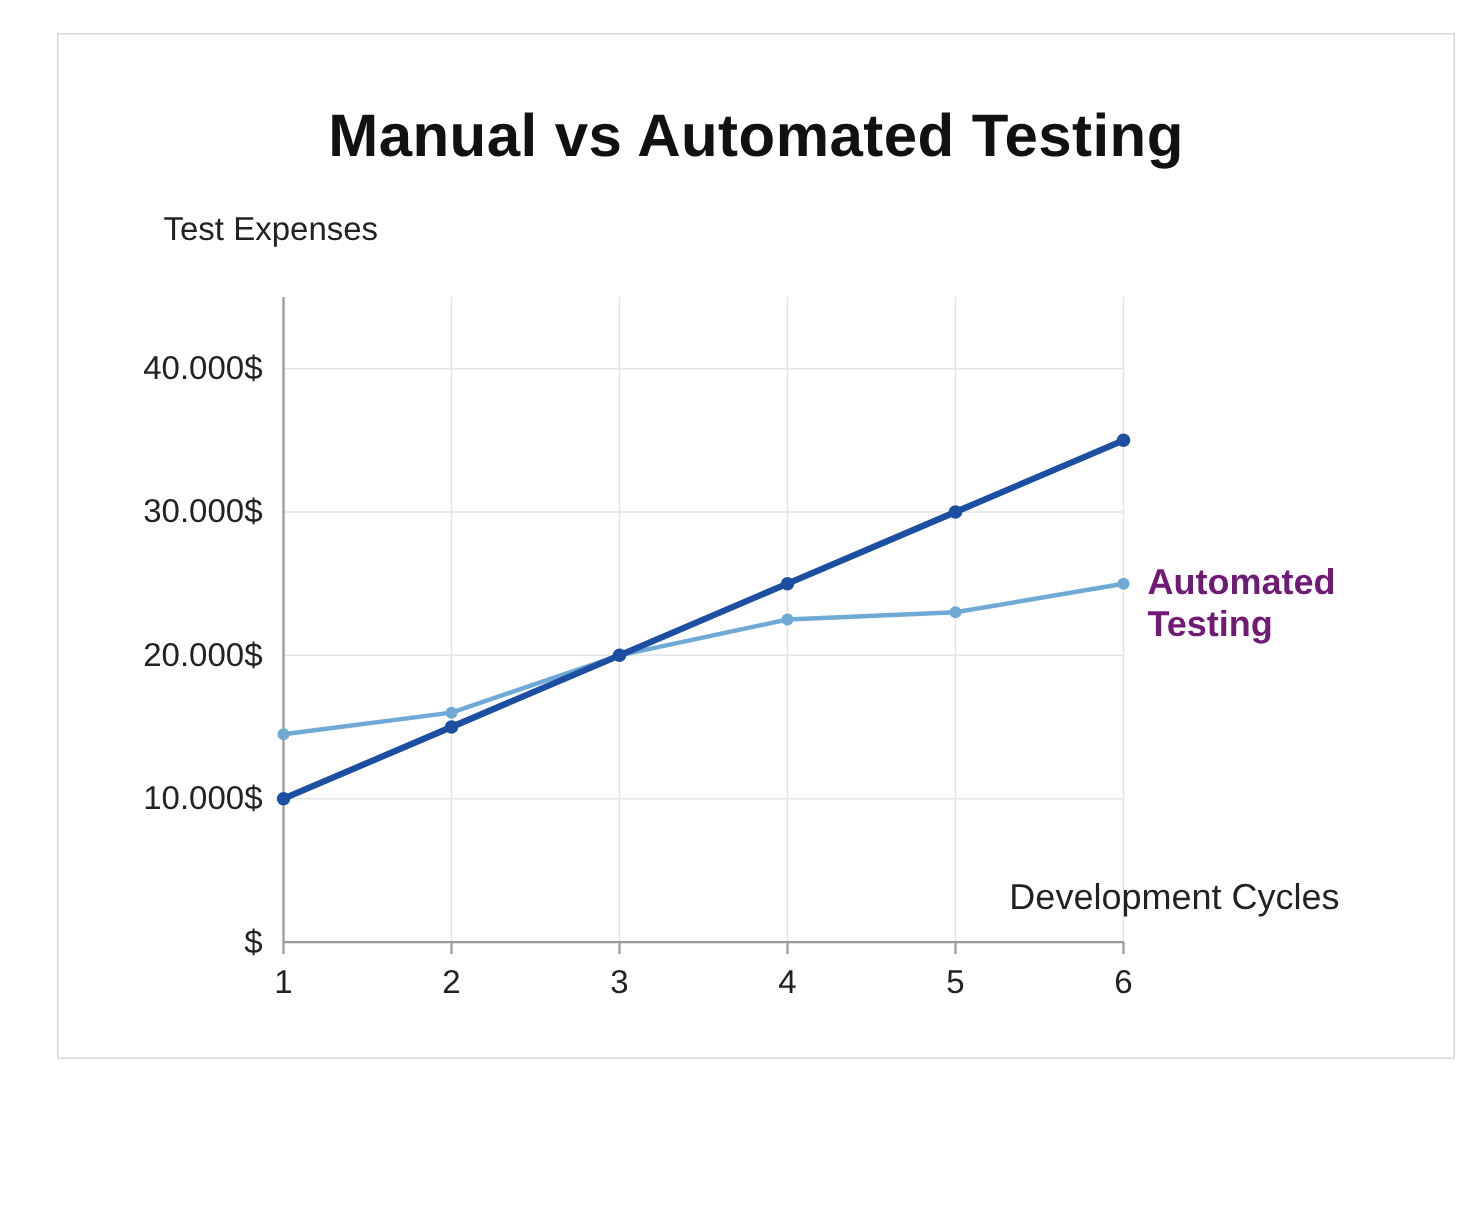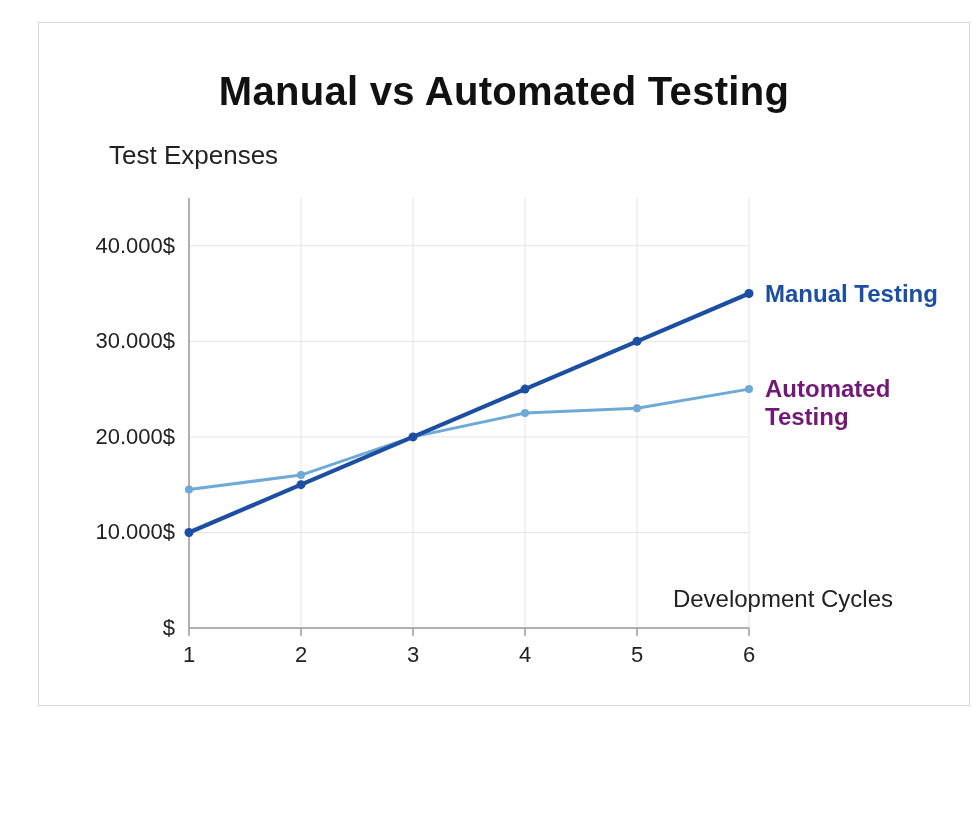--- a/index.html
+++ b/index.html
@@ -33,21 +33,21 @@
     text-align: center;
     font-size: 40px;
     font-weight: 800;
     color: #111;
     letter-spacing: 0.3px;
   }
   .y-title {
     position: absolute;
     left: 70px;
     top: 117px;
-    font-size: 26px;
+    font-size: 22px;
     font-weight: 500;
     color: #222;
   }
   .x-title {
     position: absolute;
     right: 76px;
     bottom: 92px;
     font-size: 24px;
     font-weight: 500;
     color: #222;
@@ -200,18 +200,17 @@
             <circle cx="224" cy="238.88888888888889" r="4.5"></circle>
             <circle cx="336" cy="191.11111111111111" r="4.5"></circle>
             <circle cx="448" cy="143.33333333333337" r="4.5"></circle>
             <circle cx="560" cy="95.55555555555554" r="4.5"></circle>
           </g>
       </svg>
     </div>
 
     <div class="x-title">Development Cycles</div>
 
-    <div class="legend legend-manual" style="left: 726px; top: 256.556px;">Manual Testing</div>
 
     <div class="legend legend-auto" style="left: 726px; top: 352.111px;">Automated Testing</div>
 
   </div>
 </div>
 
 </body></html>

